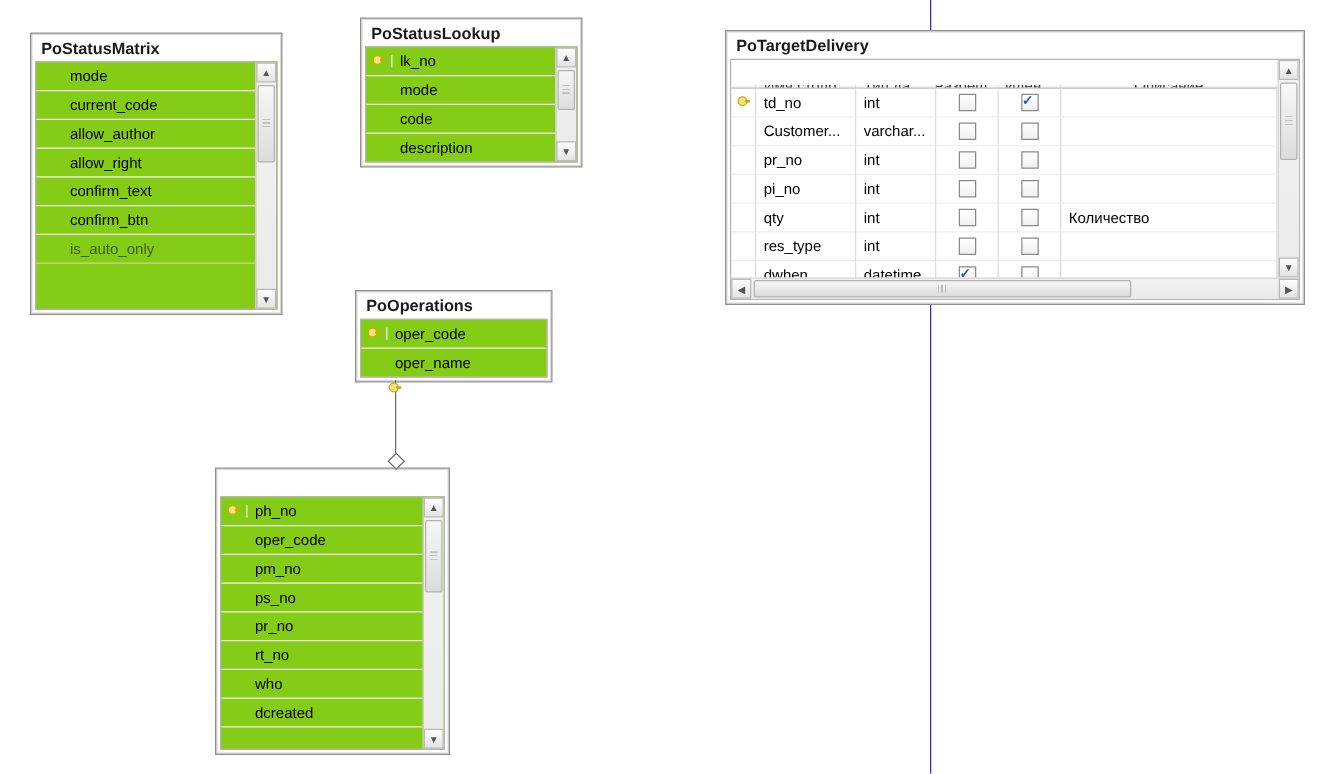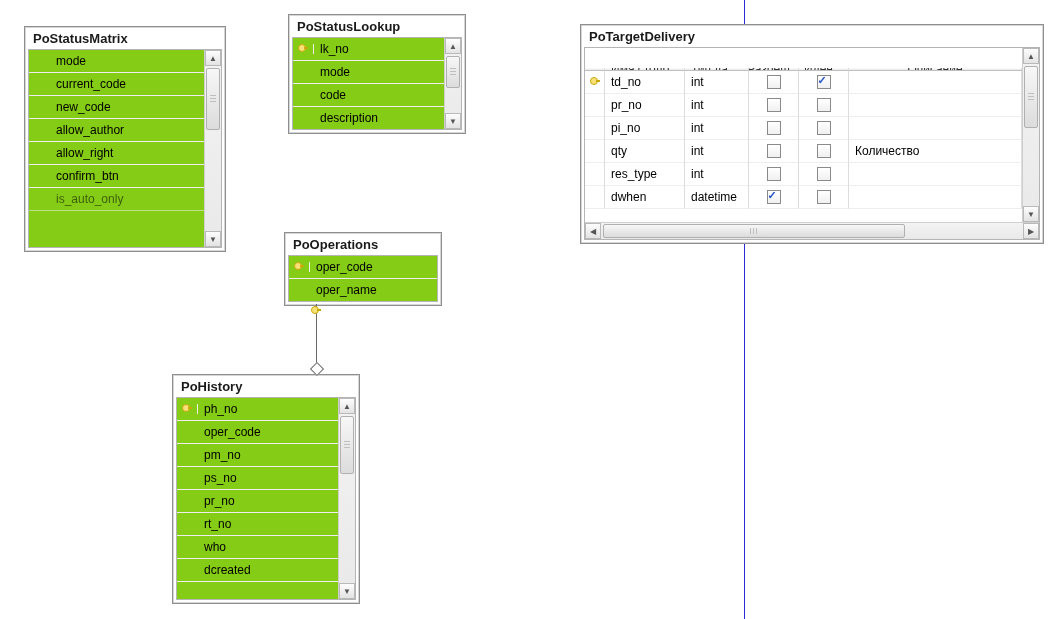--- a/index.html
+++ b/index.html
@@ -234,29 +234,29 @@
       <div class="row">
           <span class="key-cell"></span>
           <span class="name-cell">mode</span>
         </div>
       <div class="row">
           <span class="key-cell"></span>
           <span class="name-cell">current_code</span>
         </div>
       <div class="row">
           <span class="key-cell"></span>
-          <span class="name-cell">new_code</span>
-        </div>
-      <div class="row">
-          <span class="key-cell"></span>
           <span class="name-cell">allow_author</span>
         </div>
       <div class="row">
           <span class="key-cell"></span>
           <span class="name-cell">allow_right</span>
+        </div>
+      <div class="row">
+          <span class="key-cell"></span>
+          <span class="name-cell">confirm_text</span>
         </div>
       <div class="row">
           <span class="key-cell"></span>
           <span class="name-cell">confirm_btn</span>
         </div>
       <div class="row" style="opacity:.55">
           <span class="key-cell"></span>
           <span class="name-cell">is_auto_only</span>
         </div>
     </div>
@@ -315,21 +315,20 @@
         </div>
       <div class="row">
           <span class="key-cell"></span>
           <span class="name-cell">oper_name</span>
         </div>
     </div>
   </div>
 </div>
 
 <div class="entity" style="left:172px; top:374px; width:186px; height:228px;">
-  <div class="entity-title">PoHistory</div>
   <div class="entity-body">
     <div class="col-list">
       <div class="row">
           <span class="key-cell">
             <span class="key-icon"></span>
           </span>
           <span class="name-cell">ph_no</span>
         </div>
       <div class="row">
           <span class="key-cell"></span>
@@ -391,20 +390,32 @@
           <div class="gcell key">
               <span class="key-icon"></span>
             </div>
           <div class="gcell">td_no</div>
           <div class="gcell">int</div>
           <div class="gcell center">
               <span class="chk"></span>
             </div>
           <div class="gcell center">
               <span class="chk checked"></span>
+            </div>
+          <div class="gcell"></div>
+        </div>
+        <div class="grow">
+          <div class="gcell key"></div>
+          <div class="gcell">Customer...</div>
+          <div class="gcell">varchar...</div>
+          <div class="gcell center">
+              <span class="chk"></span>
+            </div>
+          <div class="gcell center">
+              <span class="chk"></span>
             </div>
           <div class="gcell"></div>
         </div>
         <div class="grow">
           <div class="gcell key"></div>
           <div class="gcell">pr_no</div>
           <div class="gcell">int</div>
           <div class="gcell center">
               <span class="chk"></span>
             </div>

